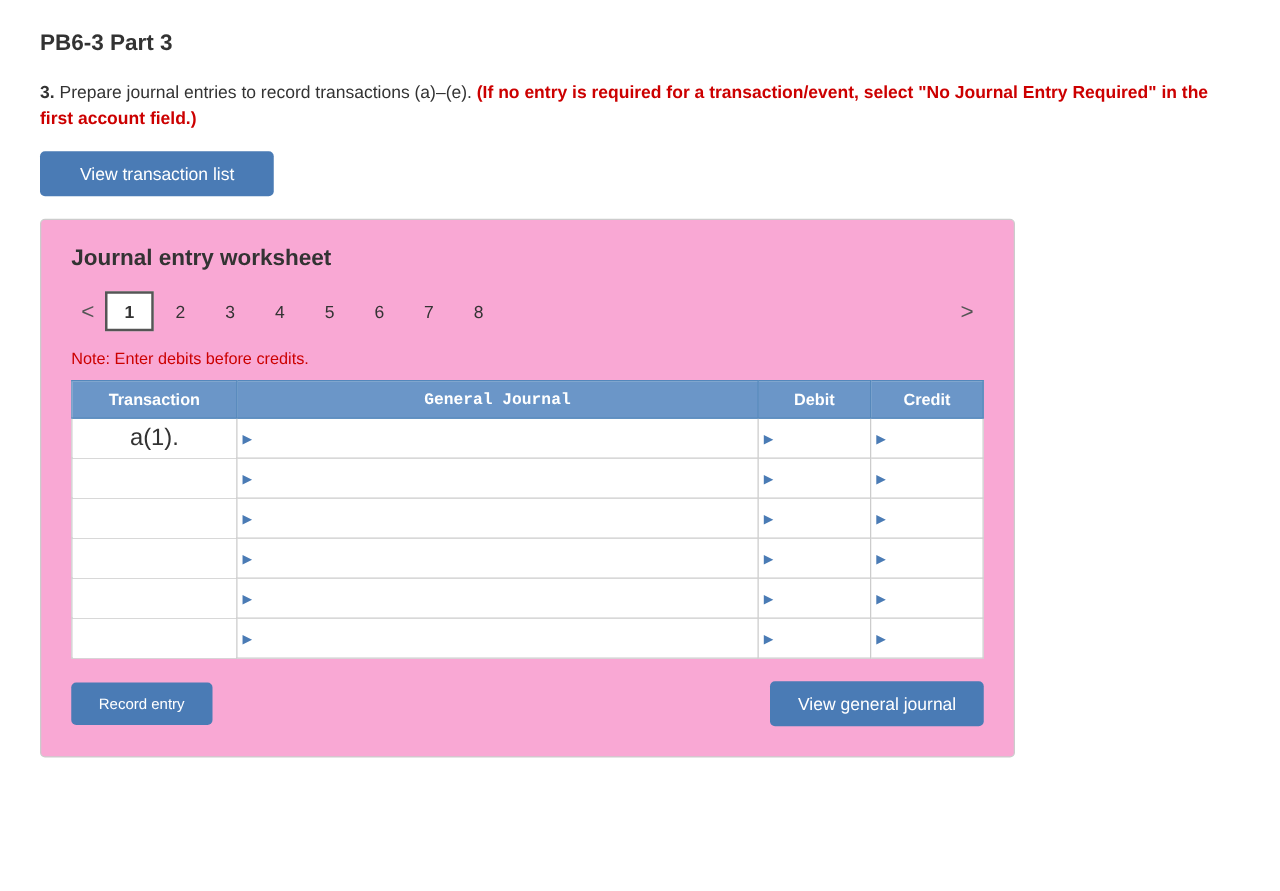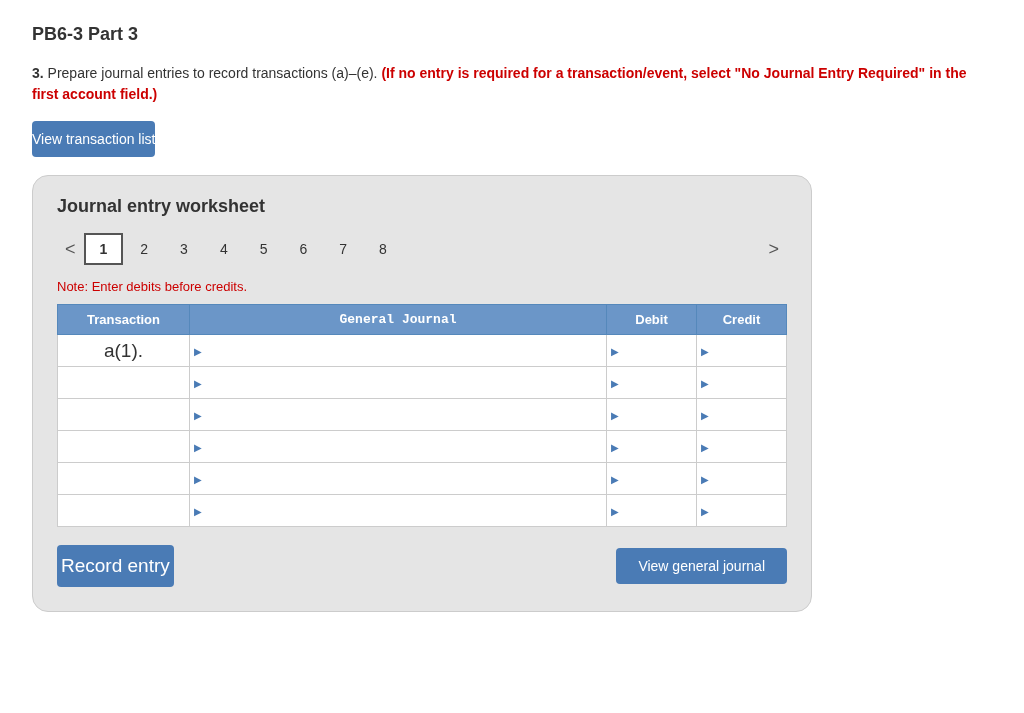--- a/index.html
+++ b/index.html
@@ -23,31 +23,31 @@
       font-weight: bold;
     }
     .instruction .highlight {
       color: #cc0000;
       font-weight: bold;
     }
     .view-transaction-btn {
       background-color: #4a7bb5;
       color: white;
       border: none;
-      padding: 10px 0;
+      padding: 10px 32px;
       font-size: 14px;
       border-radius: 4px;
       cursor: pointer;
       margin-bottom: 18px;
       text-align: right;
     }
     .worksheet-container {
-      background: #e5e5e5;
+      background: #f9a8d4;
       border: 1px solid #ccc;
-      border-radius: 16px;
+      border-radius: 4px;
       padding: 20px 24px 24px 24px;
       max-width: 780px;
     }
     .worksheet-title {
       font-size: 18px;
       font-weight: bold;
       margin-bottom: 16px;
     }
     .tab-nav {
       display: flex;
@@ -180,22 +180,22 @@
     }
     .btn-row {
       display: flex;
       gap: 10px;
       align-items: center;
     }
     .btn-record {
       background-color: #4a7bb5;
       color: white;
       border: none;
-      padding: 10px 4px;
-      font-size: 19px;
+      padding: 10px 22px;
+      font-size: 12px;
       border-radius: 4px;
       cursor: pointer;
     }
     .btn-clear {
       background-color: #4a7bb5;
       color: white;
       border: none;
       padding: 10px 22px;
       font-size: 14px;
       border-radius: 4px;

